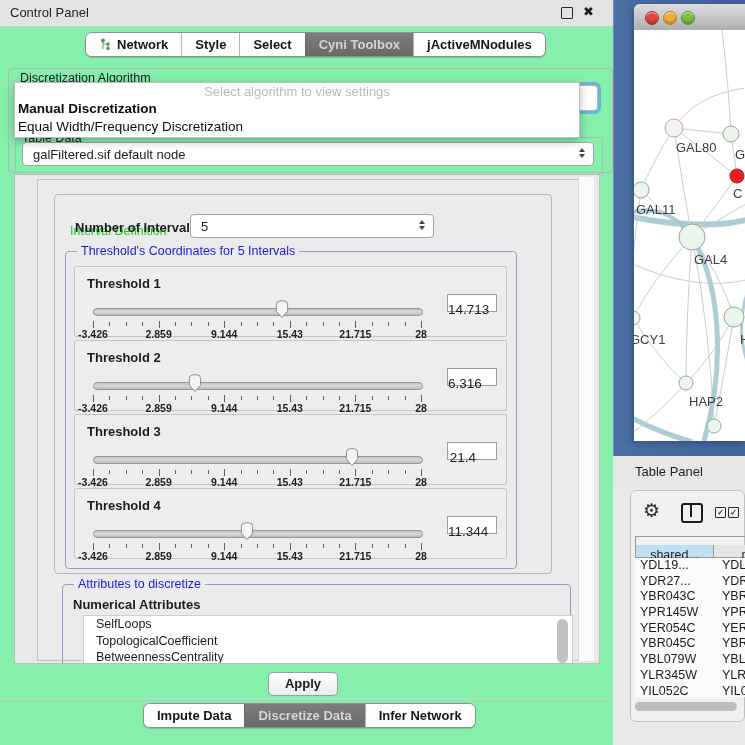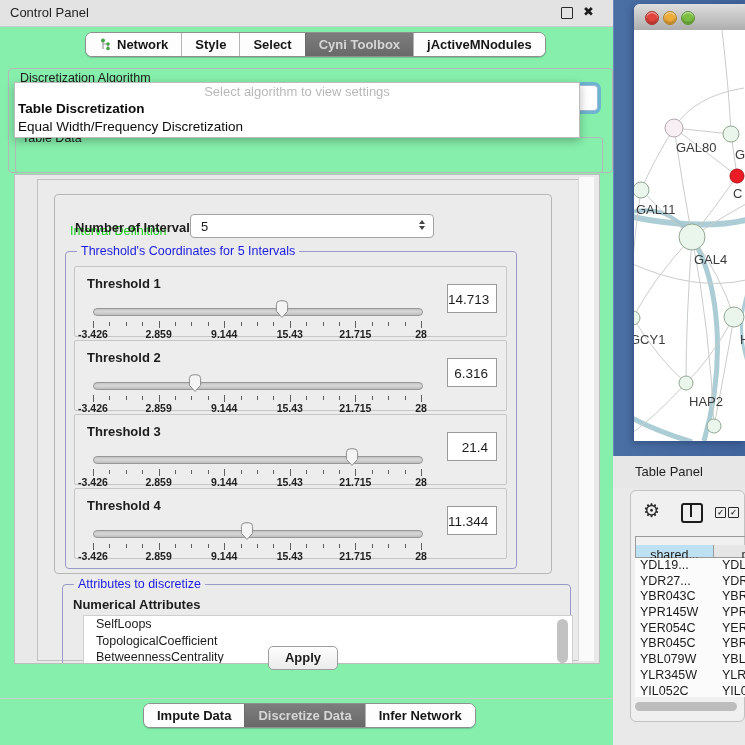--- a/index.html
+++ b/index.html
@@ -70,32 +70,32 @@
   .thr-label{position:absolute;left:12px;top:9px;font-size:13px;font-weight:bold;}
   .thr-slider{position:absolute;left:18px;top:37px;width:328px;height:32px;}
   .thr-track{position:absolute;left:0;top:4px;width:328px;height:6px;border:1px solid #979797;
       border-radius:4px;background:linear-gradient(#c3c3c3,#d8d8d8 45%,#bdbdbd);}
   .tick{position:absolute;width:1px;background:#606060;}
   .tick.minor{top:18px;height:4px;}
   .tick.major{top:17px;height:7px;}
   .tick-label{position:absolute;top:24px;width:64px;margin-left:-32px;text-align:center;
       font-size:10.5px;font-weight:bold;color:#222;}
   .thr-thumb{position:absolute;top:-5px;}
-  .thr-value{position:absolute;left:372px;top:17px;width:50px;height:29px;background:#fff;
+  .thr-value{position:absolute;left:372px;top:27px;width:50px;height:18px;background:#fff;
       border:1px solid #9a9a9a;font-size:13.5px;text-align:right;line-height:29px;
-      padding-right:8px;box-sizing:border-box;}
+      padding-right:20px;box-sizing:border-box;}
 
   #attr-group{left:24px;top:404px;width:507px;height:92px;border-color:#9a9ac8;}
   #attr-subtitle{left:10px;top:12px;font-size:13px;font-weight:bold;}
   #attr-list{left:20px;top:30px;width:490px;height:58px;background:#fff;border:1px solid #cfcfcf;
       overflow:hidden;box-sizing:border-box;}
   .attr-item{padding-left:12px;font-size:12.5px;line-height:16.5px;white-space:nowrap;}
   #attr-vthumb{left:473px;top:3px;width:11px;height:44px;background:#c2c2c2;border-radius:6px;}
 
-  #apply-btn{left:268px;top:646px;width:68px;height:22px;background:linear-gradient(#fefefe,#ebebeb);
+  #apply-btn{left:268px;top:672px;width:68px;height:22px;background:linear-gradient(#fefefe,#ebebeb);
       border:1px solid #9d9d9d;border-radius:5px;font-size:13px;font-weight:600;text-align:center;line-height:21px;}
   #cp-hline{left:0;top:698px;width:613px;height:1px;background:#cfcfcf;}
 
   
   #desktop{left:613px;top:0;width:132px;height:456px;background:linear-gradient(90deg,#4a6fa4,#3f639b);
       border-left:1px solid #6d88b5;}
   #net-window{left:634px;top:4px;width:111px;height:437px;background:#fff;border-top-left-radius:6px;
       box-shadow:-2px 2px 6px rgba(0,0,30,.25);}
   #net-titlebar{left:0;top:0;width:111px;height:26px;border-top-left-radius:6px;
       background:linear-gradient(#dedede,#aeaeae);border-bottom:1px solid #8c8c8c;}
@@ -163,24 +163,31 @@
         <span>jActiveMNodules</span>
       </div>
     </div>
 
   <div id="algo-group" class="group"></div>
   <span id="algo-legend" class="abs">Discretization Algorithm</span>
   <div id="algo-combo-focus" class="abs"></div>
 
   <div id="table-data-group" class="abs"></div>
   <span id="table-data-legend" class="abs">Table Data</span>
+  <div id="tabledata-combo" class="combo">
+    <span>galFiltered.sif default node</span>
+    <span class="arrows">
+        <i class="up"></i>
+        <i class="dn"></i>
+      </span>
+  </div>
 
   <div id="algo-popup" class="abs">
     <div class="hint">Select algorithm to view settings</div>
-    <div class="item b">Table Discretization</div>
+    <div class="item b">Manual Discretization</div>
     <div class="item">Equal Width/Frequency Discretization</div>
   </div>
 
   <div id="scrollpane" class="abs">
     <div id="inner-panel" class="abs">
       <div id="interval-group" class="group">
         <span class="legend on-light green">Interval Definition</span>
         <span id="noi-label" class="abs">Number of Intervals</span>
         <div id="noi-combo" class="combo">
           <span>5</span>

